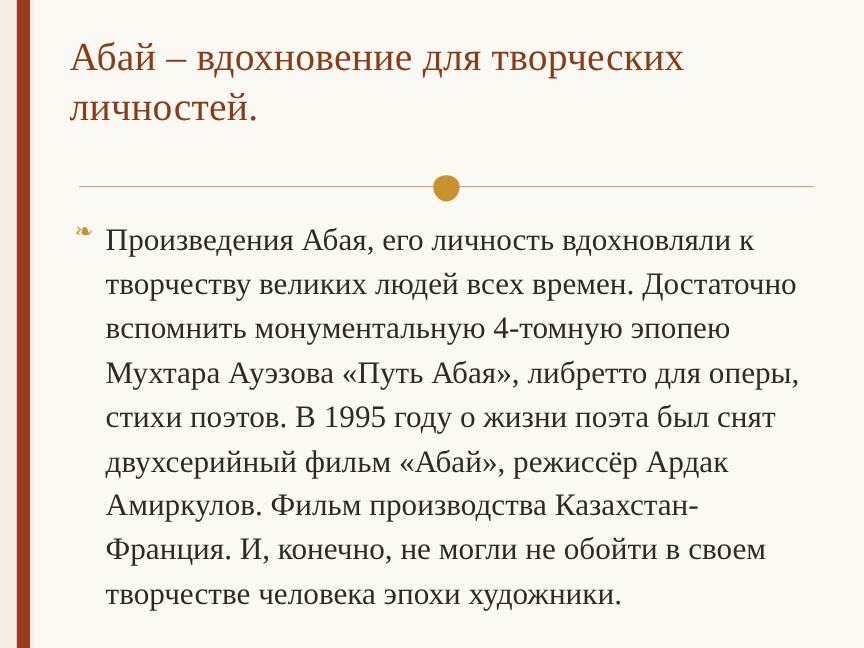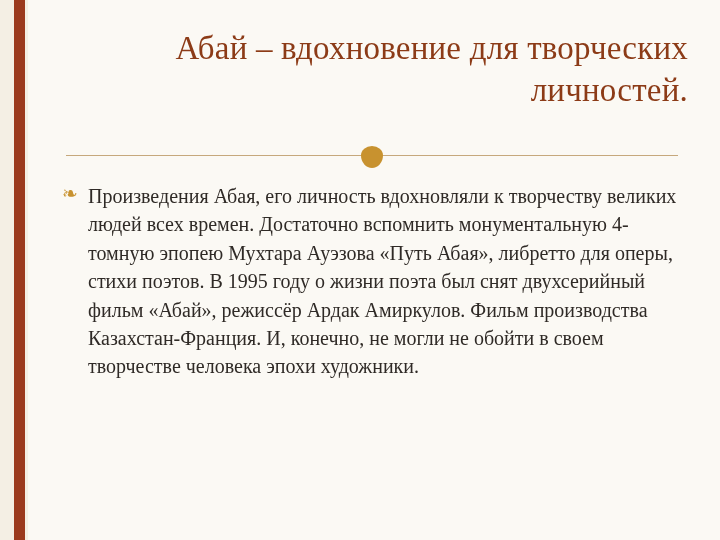--- a/index.html
+++ b/index.html
@@ -53,21 +53,21 @@
     top: 0;
     width: 692px;
     height: 540px;
   }
 
   .title {
     position: absolute;
     left: 30px;
     top: 28px;
     width: 630px;
-    text-align: right;
+    text-align: left;
     font-family: "Liberation Serif", serif;
     font-size: 33px;
     line-height: 1.26;
     color: #8C3B17;
     letter-spacing: 0.2px;
   }
 
   .divider-wrap {
     position: absolute;
     left: 38px;
@@ -108,21 +108,21 @@
     font-family: "Liberation Serif", serif;
     font-size: 19px;
     color: #C8922F;
     line-height: 1.05;
     padding-top: 2px;
     text-align: left;
   }
   .bullet-text {
     flex: 1 1 auto;
     font-family: "Liberation Serif", serif;
-    font-size: 20px;
+    font-size: 26px;
     line-height: 1.42;
     color: #2F2A26;
     text-align: left;
   }
 </style>
 </head>
 <body>
 
 <div class="slide">
 

